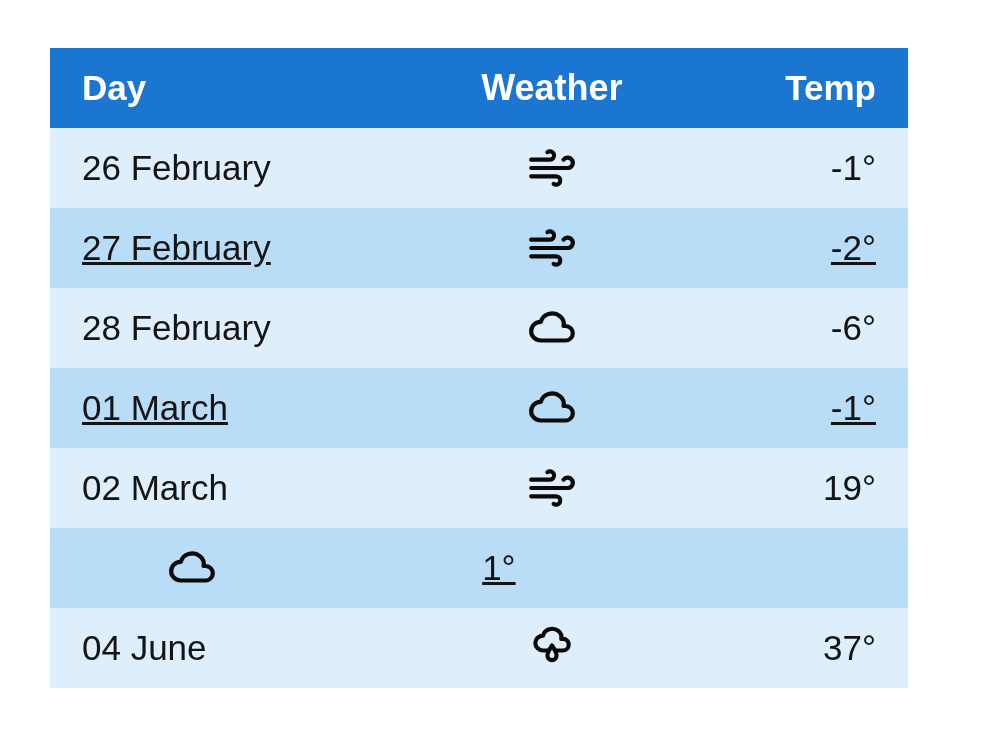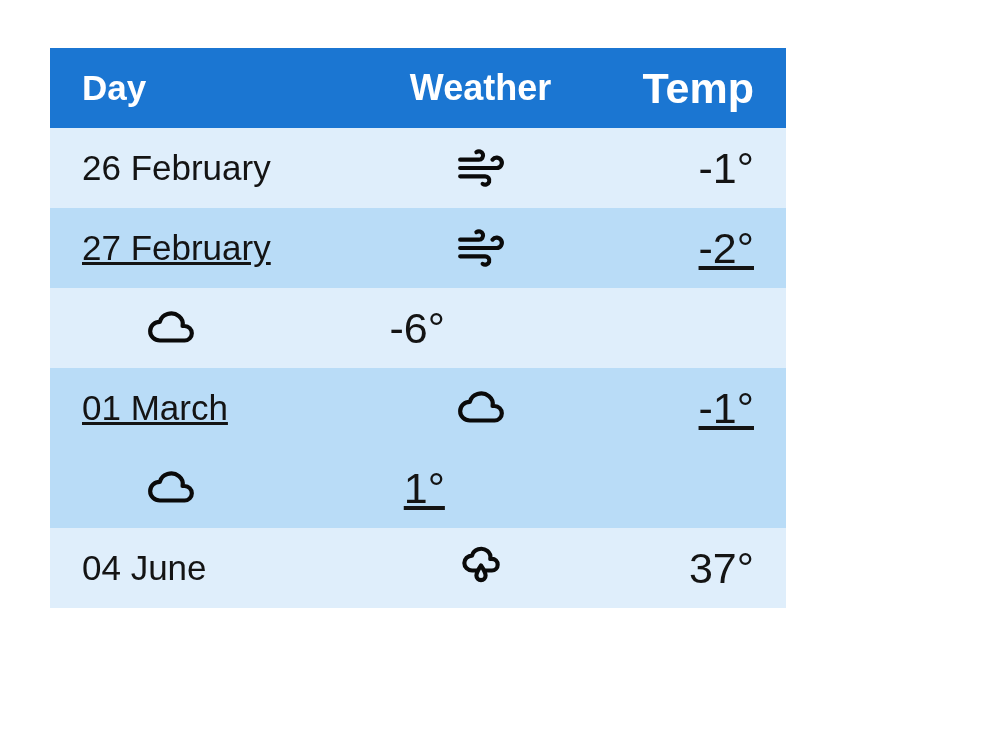--- a/index.html
+++ b/index.html
@@ -9,21 +9,21 @@
     height: 739px;
     background: #ffffff;
     font-family: "Liberation Sans", sans-serif;
     color: #141414;
     overflow: hidden;
   }
   .weather-table {
     position: absolute;
     left: 50px;
     top: 48px;
-    width: 736px;
+    width: 858px;
   }
   .row {
     display: flex;
     align-items: center;
     height: 80px;
     width: 100%;
   }
   .header-row {
     background: var(--header-bg, #1b76d2);
     color: var(--header-text, #ffffff);
@@ -42,21 +42,21 @@
   .cell.weather {
     width: 33%;
     display: flex;
     justify-content: center;
     align-items: center;
   }
   .cell.temp {
     width: 25%;
     padding-right: 32px;
     text-align: right;
-    font-size: 43px;
+    font-size: 35px;
   }
   .icon {
     width: 50px;
     height: 50px;
     display: block;
     color: var(--icon-color, #0a0a0a);
   }
   .svg-defs { position: absolute; width: 0; height: 0; overflow: hidden; }
 </style>
 </head>
@@ -108,38 +108,48 @@
     <div class="cell day">27 February</div>
     <div class="cell weather">
       <svg class="icon" aria-hidden="true">
             <use href="#icon-wind"></use>
           </svg>
     </div>
     <div class="cell temp">-2°</div>
   </div>
 
   <div class="row light">
+    <div class="cell day">28 February</div>
     <div class="cell weather">
       <svg class="icon" aria-hidden="true">
             <use href="#icon-cloud"></use>
           </svg>
     </div>
     <div class="cell temp">-6°</div>
   </div>
 
   <div class="row dark">
     <div class="cell day">01 March</div>
     <div class="cell weather">
       <svg class="icon" aria-hidden="true">
             <use href="#icon-cloud"></use>
           </svg>
     </div>
     <div class="cell temp">-1°</div>
   </div>
 
+  <div class="row light">
+    <div class="cell day">02 March</div>
+    <div class="cell weather">
+      <svg class="icon" aria-hidden="true">
+            <use href="#icon-wind"></use>
+          </svg>
+    </div>
+    <div class="cell temp">19°</div>
+  </div>
 
   <div class="row dark">
     <div class="cell weather">
       <svg class="icon" aria-hidden="true">
             <use href="#icon-cloud"></use>
           </svg>
     </div>
     <div class="cell temp">1°</div>
   </div>
 

